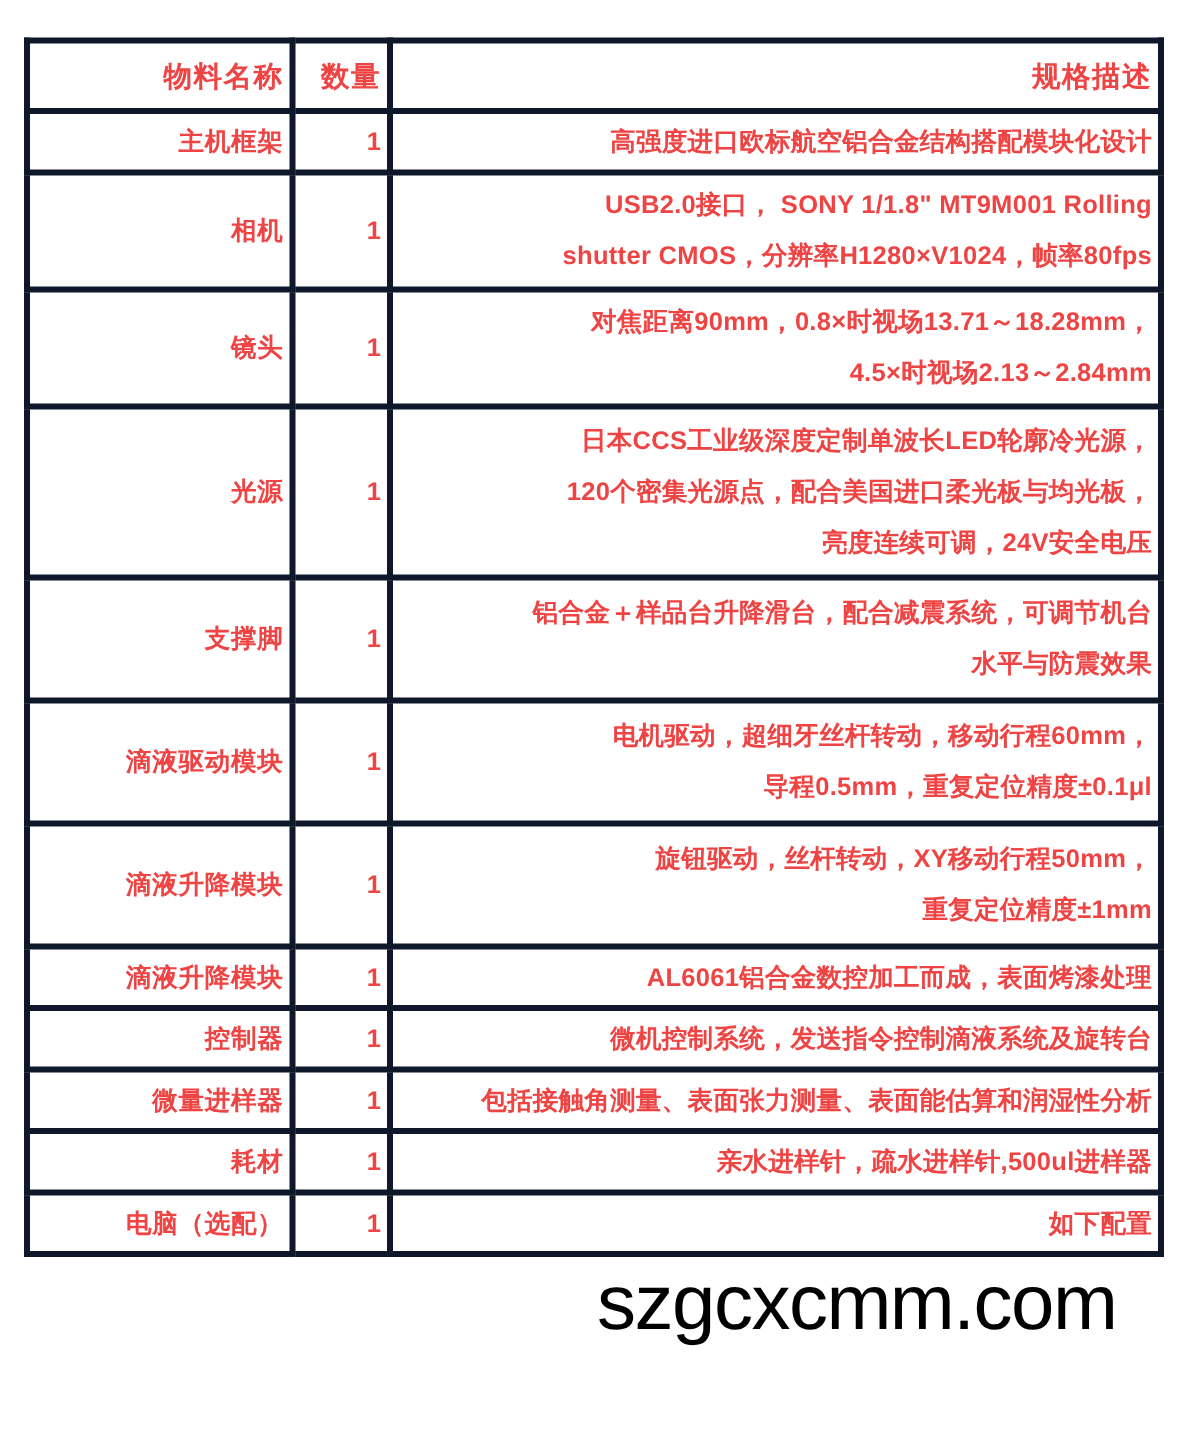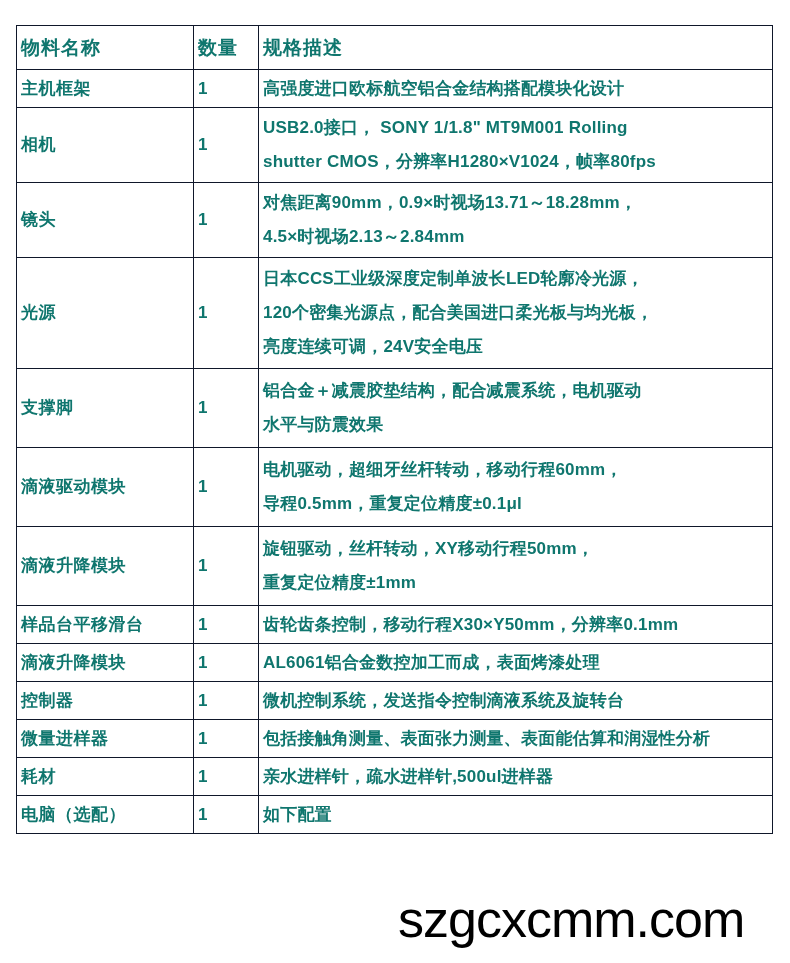--- a/index.html
+++ b/index.html
@@ -25,24 +25,24 @@
     table-layout: fixed;
     width: 756px;
     background: #ffffff;
   }
   table.spec-table col.c-name  { width: 177px; }
   table.spec-table col.c-qty   { width: 65px;  }
   table.spec-table col.c-desc  { width: 514px; }
 
   table.spec-table th,
   table.spec-table td {
-    border: 1px solid #0f172a;
-    text-align: left;
+    border: 4px solid #0f172a;
+    text-align: right;
     vertical-align: middle;
-    color: #0f766e;
+    color: #ef4444;
     padding: 0 4px;
   }
   table.spec-table thead th {
     font-size: 19px;
     font-weight: bold;
     height: 43px;
     letter-spacing: 1px;
   }
   table.spec-table tbody td {
     font-size: 17px;
@@ -63,21 +63,21 @@
     white-space: nowrap;
   }
   tr.r-h1 td { height: 37px; }
   tr.r-h2 td { height: 74px; }
   tr.r-h3 td { height: 78px; }
   tr.r-h4 td { height: 110px; }
 
   #site-watermark {
     position: absolute;
     left: 398px;
-    top: 893px;
+    top: 843px;
     font-size: 52px;
     font-weight: normal;
     color: #000000;
     font-family: "Liberation Sans", "DejaVu Sans", sans-serif;
     letter-spacing: -1px;
     white-space: nowrap;
     pointer-events: none;
     line-height: 1;
   }
 </style>
@@ -111,62 +111,55 @@
           <td class="cell-qty">1</td>
           <td class="cell-desc">
             <span class="desc-line">USB2.0接口， SONY 1/1.8" MT9M001 Rolling</span>
             <span class="desc-line">shutter CMOS，分辨率H1280×V1024，帧率80fps</span>
           </td>
         </tr>
         <tr class="r-h2">
           <td class="cell-name">镜头</td>
           <td class="cell-qty">1</td>
           <td class="cell-desc">
-            <span class="desc-line">对焦距离90mm，0.9×时视场13.71～18.28mm，</span>
+            <span class="desc-line">对焦距离90mm，0.8×时视场13.71～18.28mm，</span>
             <span class="desc-line">4.5×时视场2.13～2.84mm</span>
           </td>
         </tr>
         <tr class="r-h4">
           <td class="cell-name">光源</td>
           <td class="cell-qty">1</td>
           <td class="cell-desc">
             <span class="desc-line">日本CCS工业级深度定制单波长LED轮廓冷光源，</span>
             <span class="desc-line">120个密集光源点，配合美国进口柔光板与均光板，</span>
             <span class="desc-line">亮度连续可调，24V安全电压</span>
           </td>
         </tr>
         <tr class="r-h3">
           <td class="cell-name">支撑脚</td>
           <td class="cell-qty">1</td>
           <td class="cell-desc">
-            <span class="desc-line">铝合金＋减震胶垫结构，配合减震系统，电机驱动</span>
+            <span class="desc-line">铝合金＋样品台升降滑台，配合减震系统，可调节机台</span>
             <span class="desc-line">水平与防震效果</span>
           </td>
         </tr>
         <tr class="r-h3">
           <td class="cell-name">滴液驱动模块</td>
           <td class="cell-qty">1</td>
           <td class="cell-desc">
             <span class="desc-line">电机驱动，超细牙丝杆转动，移动行程60mm，</span>
             <span class="desc-line">导程0.5mm，重复定位精度±0.1μl</span>
           </td>
         </tr>
         <tr class="r-h3">
           <td class="cell-name">滴液升降模块</td>
           <td class="cell-qty">1</td>
           <td class="cell-desc">
             <span class="desc-line">旋钮驱动，丝杆转动，XY移动行程50mm，</span>
             <span class="desc-line">重复定位精度±1mm</span>
-          </td>
-        </tr>
-        <tr class="r-h1">
-          <td class="cell-name">样品台平移滑台</td>
-          <td class="cell-qty">1</td>
-          <td class="cell-desc">
-            <span class="desc-line">齿轮齿条控制，移动行程X30×Y50mm，分辨率0.1mm</span>
           </td>
         </tr>
         <tr class="r-h1">
           <td class="cell-name">滴液升降模块</td>
           <td class="cell-qty">1</td>
           <td class="cell-desc">
             <span class="desc-line">AL6061铝合金数控加工而成，表面烤漆处理</span>
           </td>
         </tr>
         <tr class="r-h1">

